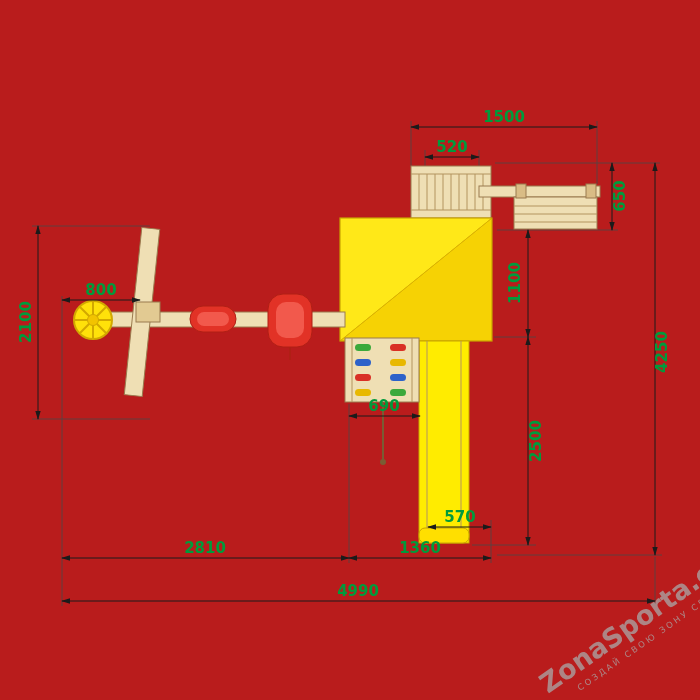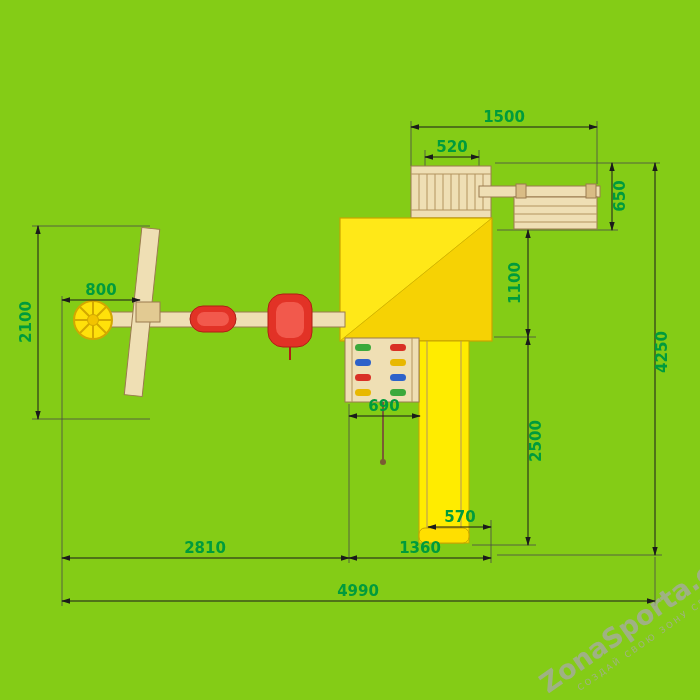--- a/index.html
+++ b/index.html
@@ -1,16 +1,16 @@
 <!DOCTYPE html>
 <html><head>
 <meta charset="utf-8">
 <style>
   html,body{margin:0;padding:0;background:#ffffff;}
-  .canvas{position:relative;width:700px;height:700px;background:#84cc16;overflow:hidden;
+  .canvas{position:relative;width:700px;height:700px;background:#b91c1c;overflow:hidden;
           font-family:"DejaVu Sans",sans-serif;}
   svg{display:block;}
   .ext-line{stroke:#4a4a4a;stroke-width:0.8;fill:none;}
   .dim-line{stroke:#1b1b1b;stroke-width:1;fill:none;}
   .dim-text{fill:#009B3C;font-family:"DejaVu Sans",sans-serif;font-size:15px;font-weight:bold;text-anchor:middle;}
   .wood{fill:#EFDFB4;stroke:#9A7B4F;stroke-width:1;}
   .wood-line{stroke:#B3945F;stroke-width:1;fill:none;}
   .wm{fill:#A9A9A9;opacity:0.75;}
 </style>
 </head>

